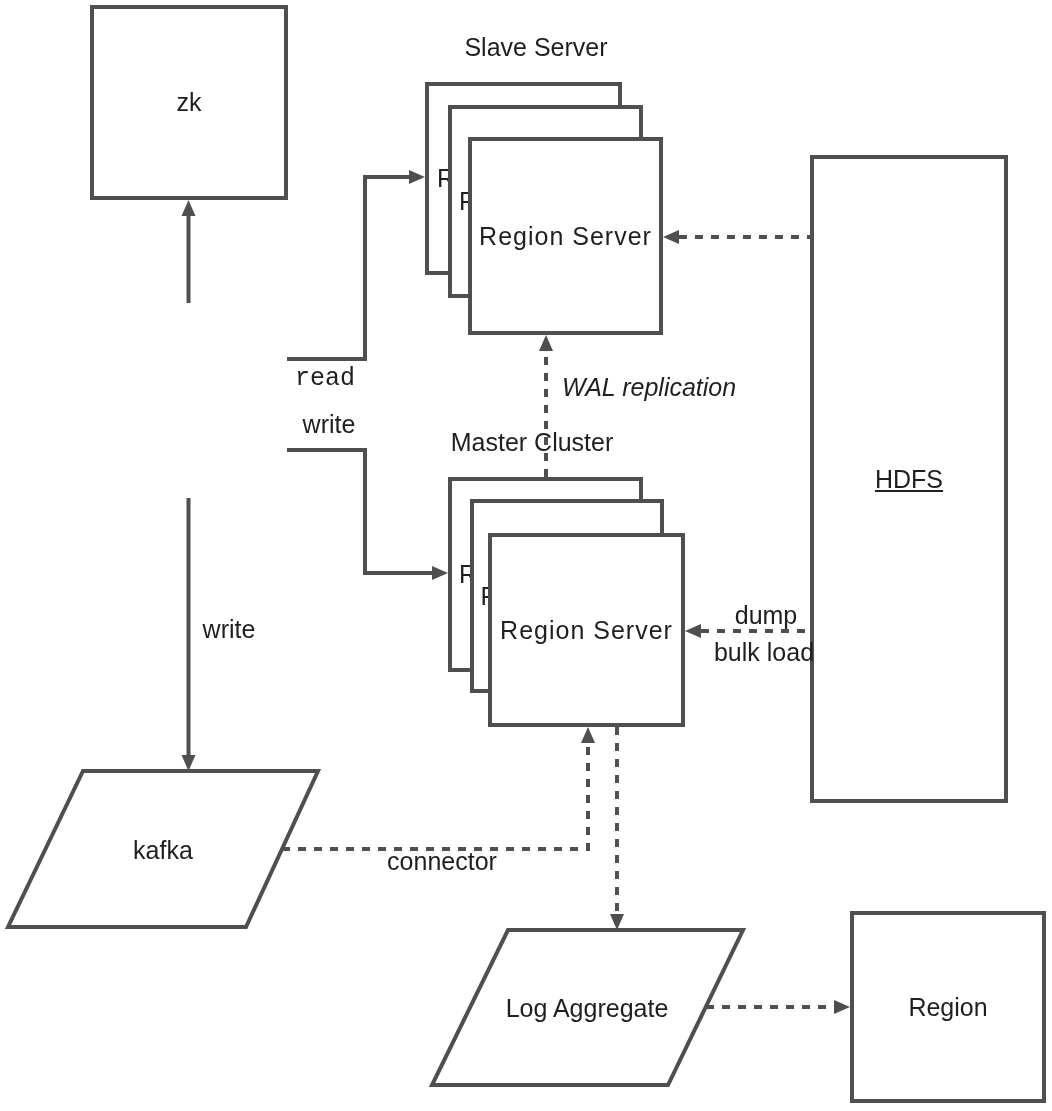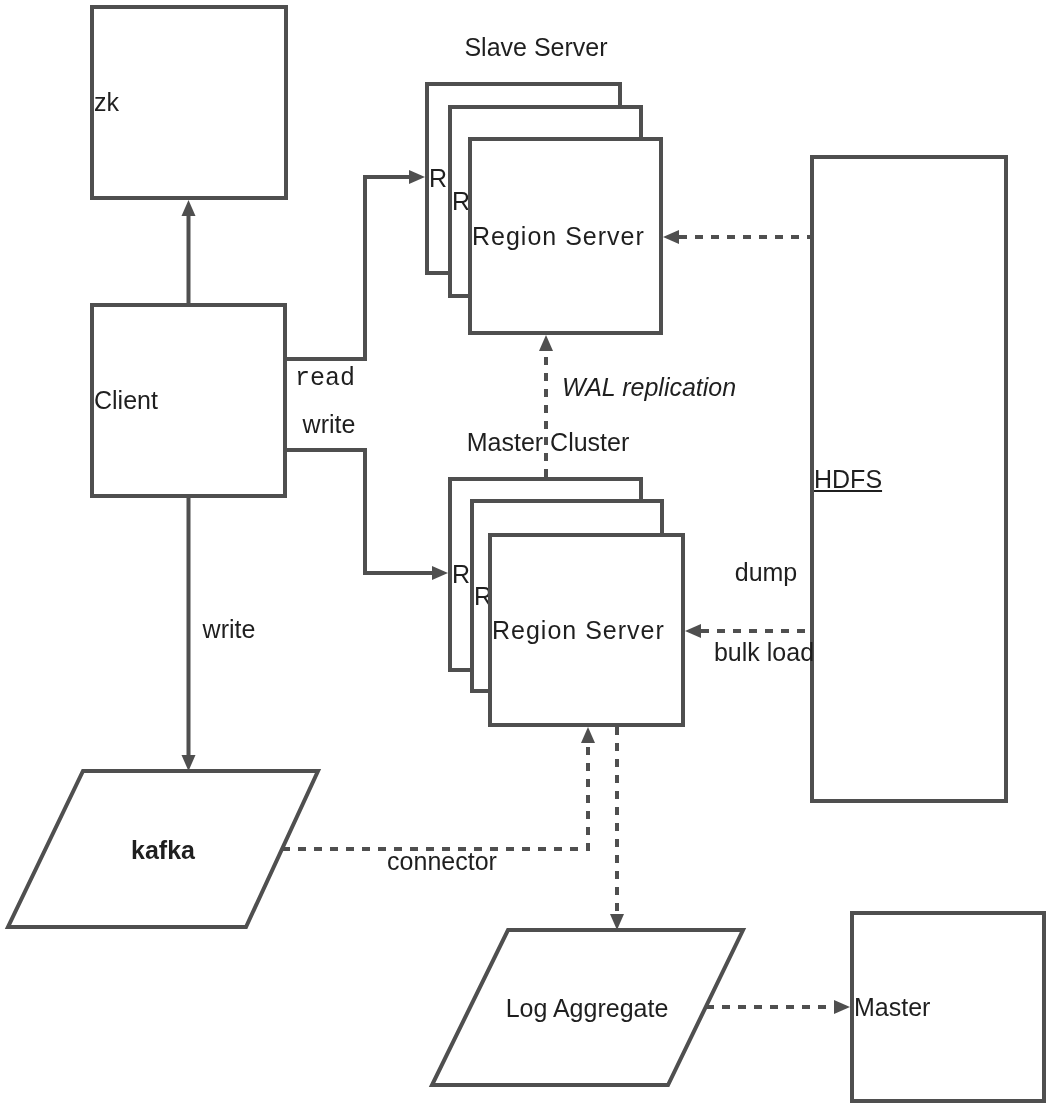--- a/index.html
+++ b/index.html
@@ -10,21 +10,21 @@
     color:var(--text,#1f1f1f);
   }
   .edges{position:absolute;left:0;top:0;}
   .edge{stroke:var(--stroke,#4f4f4f);stroke-width:4;fill:none;}
   .dashed{stroke-dasharray:8 8;}
   .shape{fill:#ffffff;stroke:var(--stroke,#4f4f4f);stroke-width:4;}
   #ah path{fill:var(--stroke,#4f4f4f);stroke:none;}
   .box{
     position:absolute;box-sizing:border-box;
     border:4px solid var(--stroke,#4f4f4f);background:#ffffff;
-    display:flex;align-items:center;
+    display:flex;align-items:center;justify-content:center;
     font-size:25px;overflow:hidden;
   }
   .rs-label{letter-spacing:1px;white-space:nowrap;}
   .lbl{
     position:absolute;font-size:25px;white-space:nowrap;
     transform:translate(-50%,-50%);
   }
   .lbl.left-anchored{transform:translateY(-50%);font-style:italic;}
 </style>
 </head>
@@ -52,30 +52,27 @@
     <path class="edge dashed" d="M706,1007 H834" marker-end="url(#ah)"></path>
 
     <polygon class="shape" points="83,771 318,771 246,927 8,927"></polygon>
     <polygon class="shape" points="508,930 743,930 668,1085 432,1085"></polygon>
   </svg>
 
   <div class="box" style="left:90px;top:5px;width:198px;height:195px;">
     <span>zk</span>
   </div>
 
-  <div class="box" style="left:90px;top:303px;width:197px;height:195px;">
-    <span>Client</span>
-  </div>
 
   <div class="box" style="left:810px;top:155px;width:198px;height:648px;text-decoration:underline;">
     <span>HDFS</span>
   </div>
 
   <div class="box" style="left:850px;top:911px;width:196px;height:192px;">
-    <span>Master</span>
+    <span>Region</span>
   </div>
 
   <div class="box" style="left:425px;top:82px;width:197px;height:193px;">
     <span class="rs-label">Region Server</span>
   </div>
   <div class="box" style="left:448px;top:105px;width:195px;height:193px;">
     <span class="rs-label">Region Server</span>
   </div>
   <div class="box" style="left:468px;top:137px;width:195px;height:198px;">
     <span class="rs-label">Region Server</span>
@@ -85,26 +82,26 @@
     <span class="rs-label">Region Server</span>
   </div>
   <div class="box" style="left:470px;top:499px;width:194px;height:194px;">
     <span class="rs-label">Region Server</span>
   </div>
   <div class="box" style="left:488px;top:533px;width:197px;height:194px;">
     <span class="rs-label">Region Server</span>
   </div>
 
   <div class="lbl" style="left:536px;top:47px;">Slave Server</div>
-  <div class="lbl" style="left:548px;top:442px;">Master Cluster</div>
+  <div class="lbl" style="left:532px;top:442px;">Master Cluster</div>
 
   <div class="lbl" style="left:325px;top:378px;font-family:Liberation Mono, monospace;">read</div>
   <div class="lbl" style="left:329px;top:424px;">write</div>
   <div class="lbl" style="left:229px;top:629px;">write</div>
   <div class="lbl left-anchored" style="left:562px;top:387px;">WAL replication</div>
   <div class="lbl" style="left:442px;top:817px;margin-top:44px;">connector</div>
-  <div class="lbl" style="left:766px;top:572px;">dump</div>
+  <div class="lbl" style="left:766px;top:615px;">dump</div>
   <div class="lbl" style="left:764px;top:652px;text-align:right;">bulk load</div>
 
-  <div class="lbl" style="left:163px;top:850px;font-weight:bold;">kafka</div>
+  <div class="lbl" style="left:163px;top:850px;">kafka</div>
   <div class="lbl" style="left:587px;top:1008px;">Log Aggregate</div>
 
 </div>
 
 </body></html>

